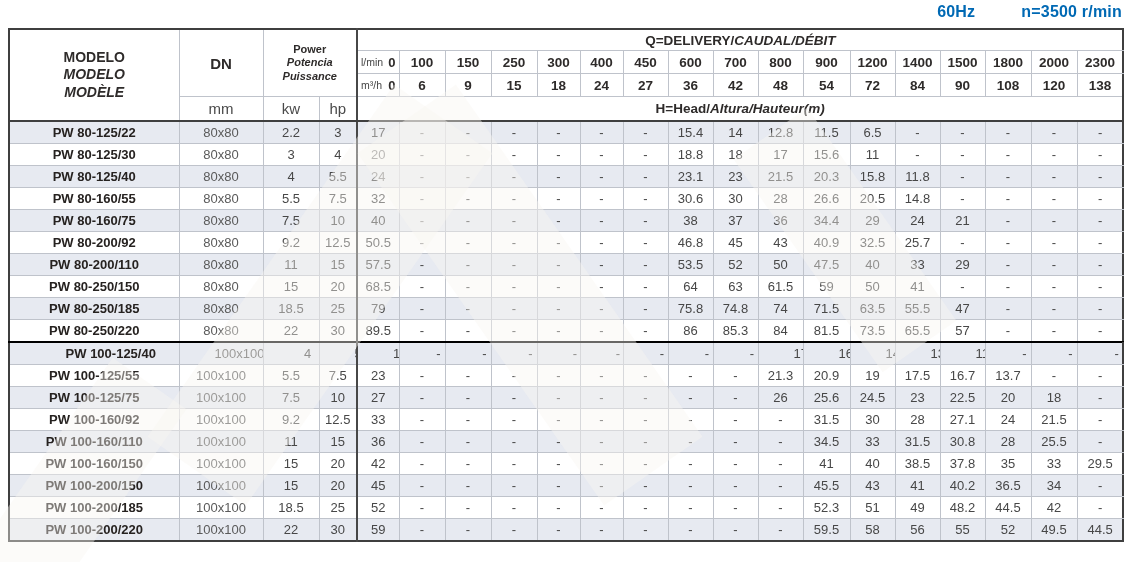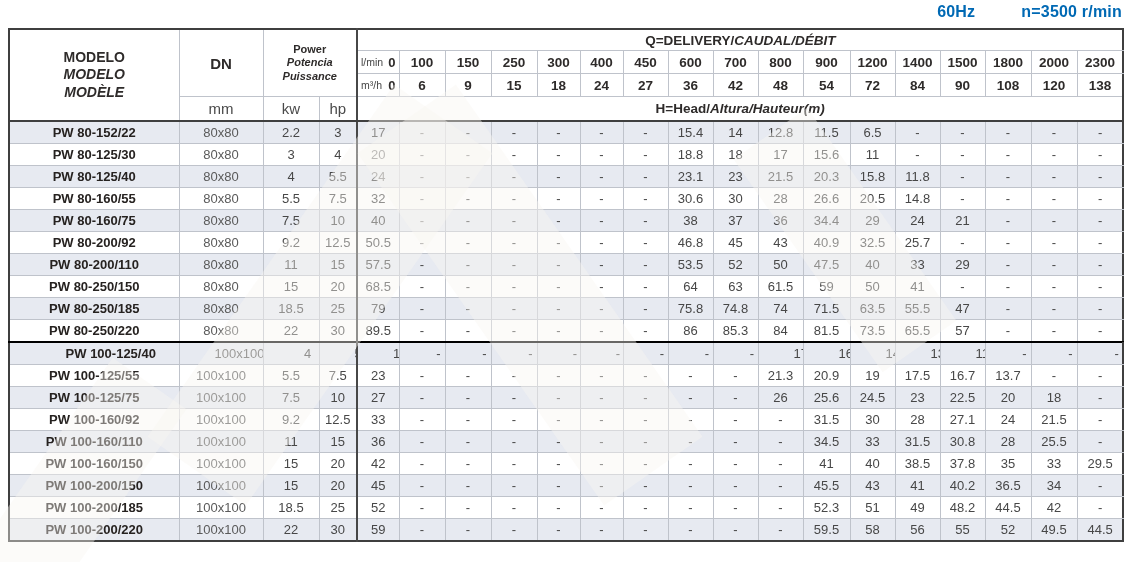--- a/index.html
+++ b/index.html
@@ -164,21 +164,21 @@
       </tr>
     <tr class="units-row">
       <th class="unit-plain">mm</th>
       <th class="unit-plain">kw</th>
       <th class="unit-plain">hp</th>
       <th colspan="18" class="dark-left" style="font-size:13.5px"><span>H=Head/</span><span class="ital">Altura/Hauteur(m)</span></th>
     </tr>
   </thead>
   <tbody>
       <tr class="stripe">
-        <td class="model">PW 80-152/22</td>
+        <td class="model">PW 80-125/22</td>
         <td class="dn">80x80</td>
         <td>2.2</td>
         <td>3</td>
         <td class="dark-left">17</td>
         <td>-</td>
         <td>-</td>
         <td>-</td>
         <td>-</td>
         <td>-</td>
         <td>-</td>

